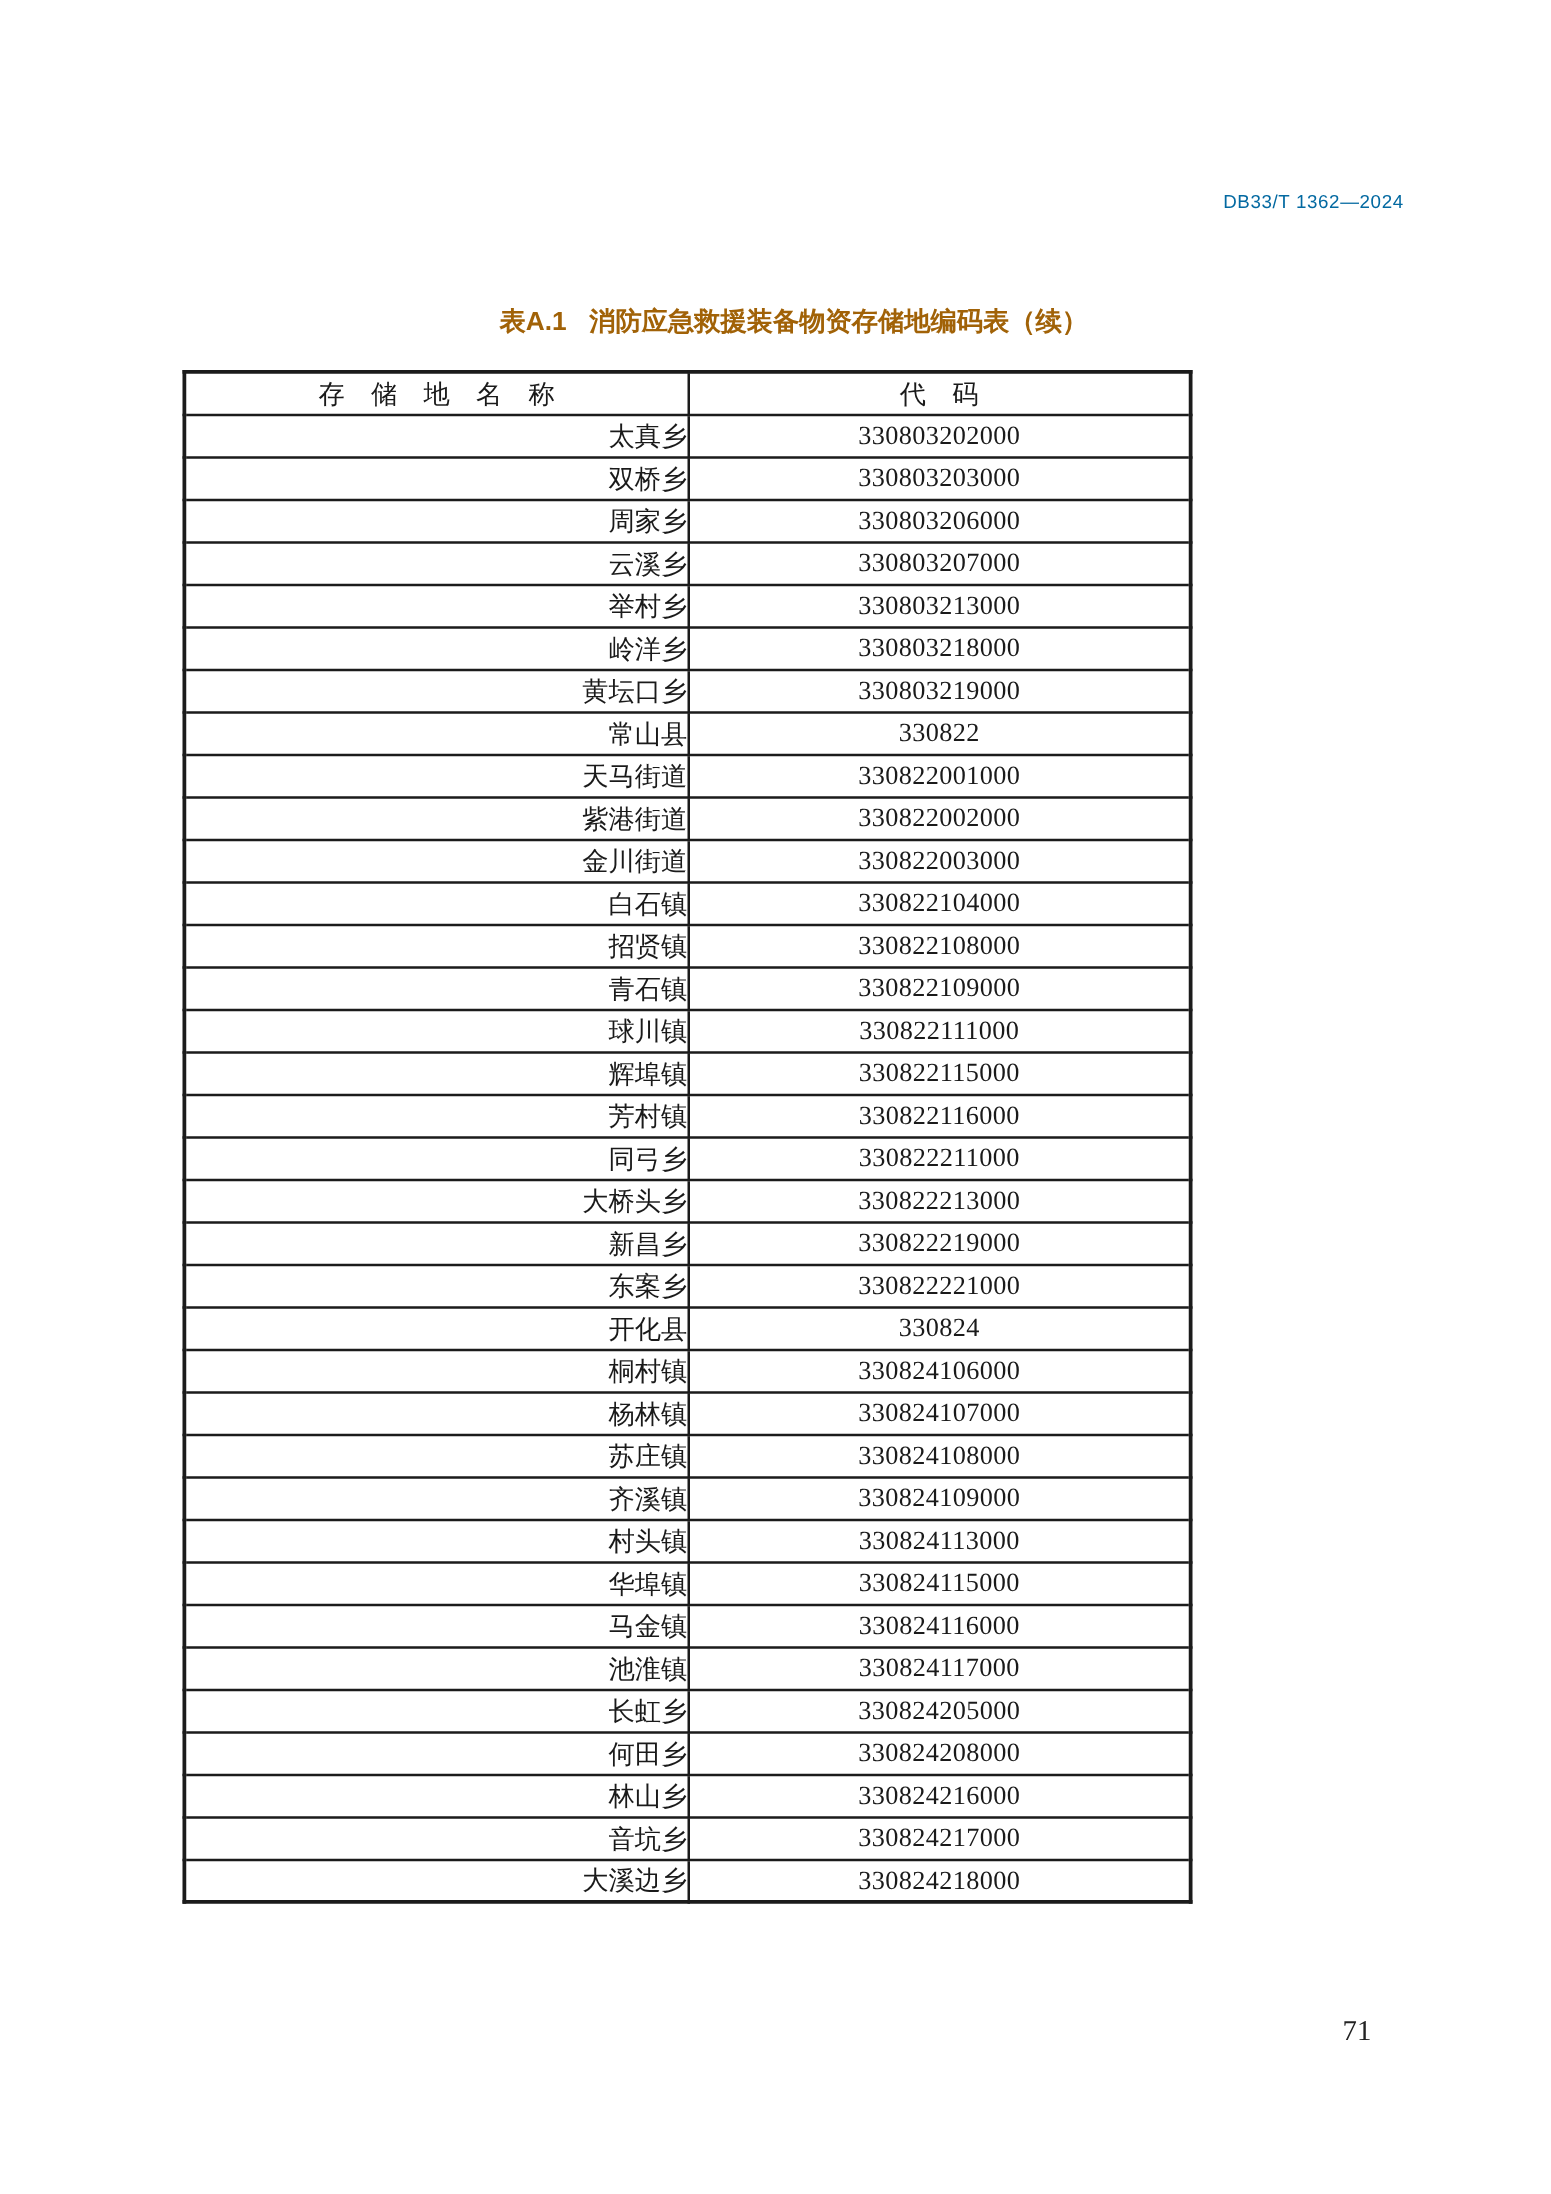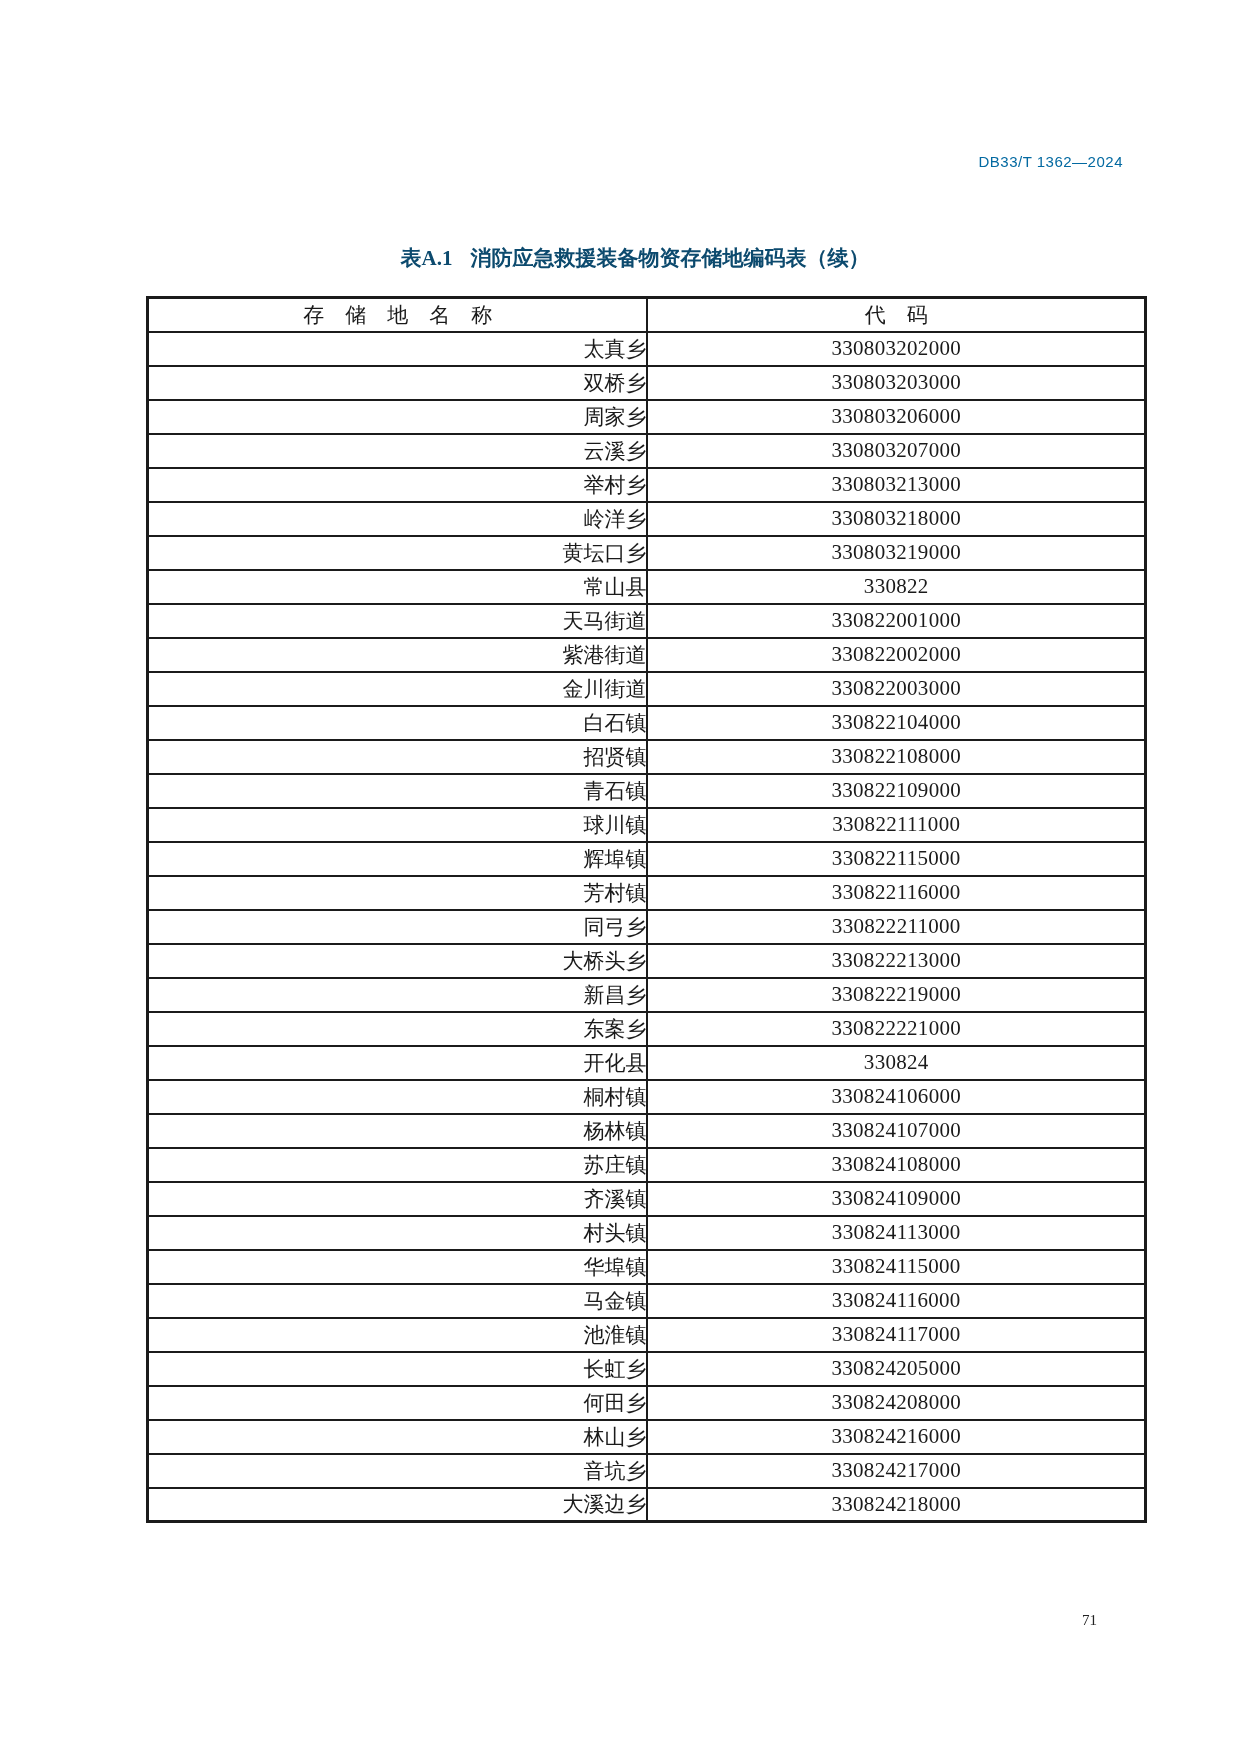--- a/index.html
+++ b/index.html
@@ -20,32 +20,32 @@
     line-height: 23px;
     letter-spacing: 0.5px;
     color: #0369a1;
   }
   .table-title {
     position: absolute;
     top: 245px;
     left: 146px;
     width: 978px;
     text-align: center;
-    font-family: Liberation Serif, serif;
+    font-family: Liberation Sans, sans-serif;
     font-weight: bold;
     font-size: 21px;
     line-height: 26px;
-    color: #0c4a6e;
+    color: #a16207;
   }
   .table-title .title-label { margin-right: 18px; }
   table.code-table {
     position: absolute;
     top: 296px;
     left: 146px;
-    width: 1001px;
+    width: 808px;
     border-collapse: collapse;
     border: 3px solid #1b1b1b;
     table-layout: fixed;
   }
   table.code-table th,
   table.code-table td {
     border: 2px solid #1b1b1b;
     height: 34px;
     font-size: 21px;
     font-weight: normal;
@@ -57,21 +57,21 @@
   col.name-col { width: 50.1%; }
   col.code-col { width: 49.9%; }
   td.name-cell { text-align: right; }
   td.name-cell.county   { padding-left: 40px; }
   td.name-cell.township { padding-left: 59px; }
   td.code-cell { text-align: center; letter-spacing: 0.3px; }
   .page-footer {
     position: absolute;
     top: 1612px;
     right: 144px;
-    font-size: 15px;
+    font-size: 23px;
     color: #222;
   }
 </style>
 </head>
 <body>
 
 <div class="doc-header">
   <span>DB33/T 1362—2024</span>
 </div>
 

